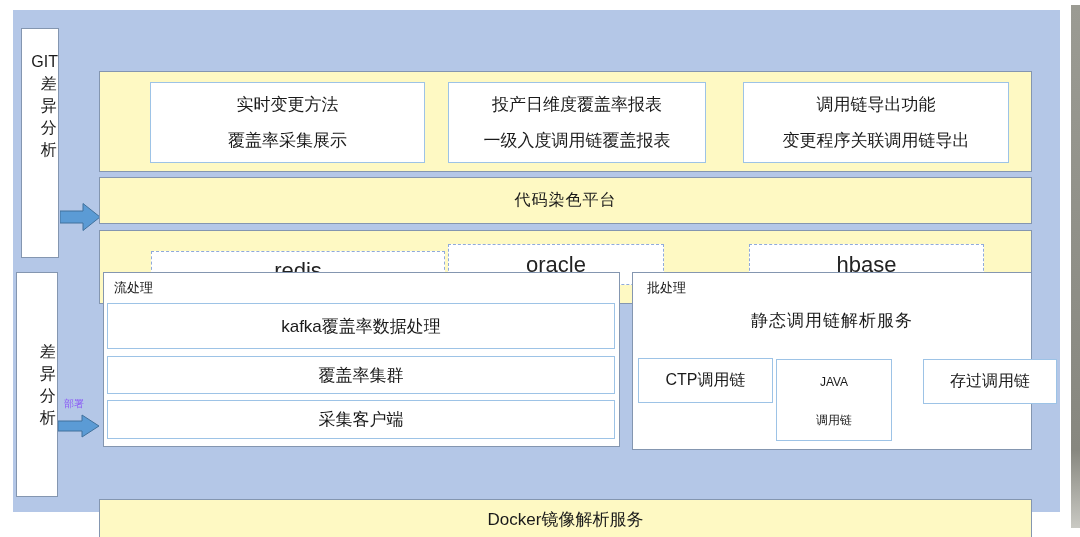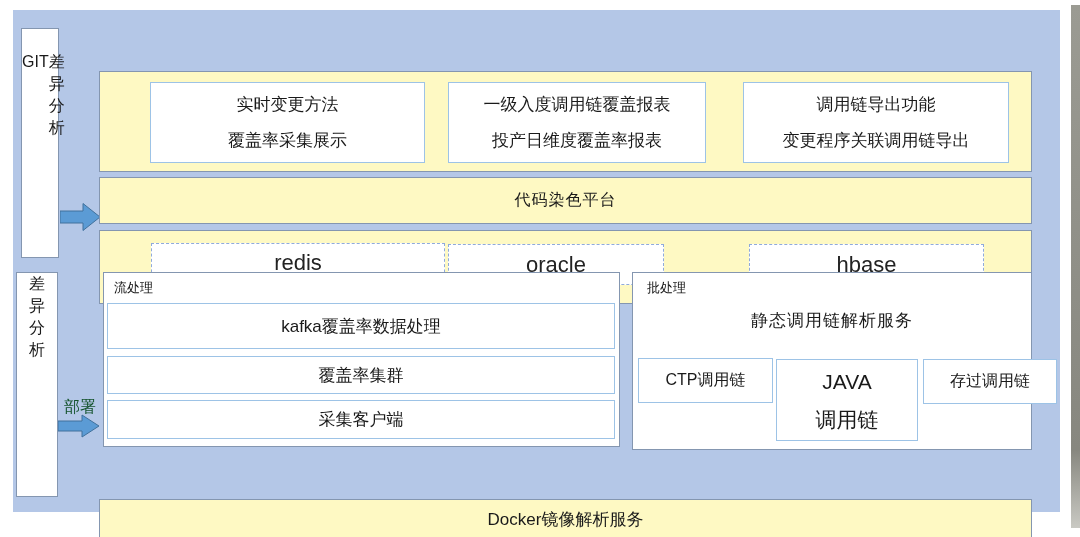--- a/index.html
+++ b/index.html
@@ -26,36 +26,36 @@
     position:absolute;background:#ffffff;border:1.3px solid #9dc3e6;
     box-sizing:border-box;text-align:center;
   }
   .dashbox{
     position:absolute;background:#ffffff;border:1.4px dashed #8faadc;
     box-sizing:border-box;display:flex;align-items:center;justify-content:center;
     font-size:22px;color:#222;
   }
   .sidebar{
     position:absolute;background:#ffffff;border:1.5px solid #8496b0;
-    box-sizing:border-box;display:flex;flex-direction:row;align-items:flex-start;
+    box-sizing:border-box;display:flex;flex-direction:column;align-items:flex-end;
     font-size:16px;line-height:22px;letter-spacing:0;
   }
   .sidebar .vchars{width:1.15em;word-break:break-all;text-align:center;}
   .twoline{font-size:17px;line-height:36px;padding-top:4px;}
   .container-box{
     position:absolute;background:#ffffff;border:1.5px solid #8496b0;
     box-sizing:border-box;
   }
   .corner-label{position:absolute;left:10px;top:6px;font-size:13px;color:#111;}
   .inner-row{
     position:absolute;display:flex;align-items:center;justify-content:center;
     font-size:17px;
   }
   .arrow{position:absolute;}
-  .tiny-label{position:absolute;font-size:16px;color:#14532d;}
+  .tiny-label{position:absolute;font-size:10px;color:#8b5cf6;}
   .center-title{
     position:absolute;width:100%;text-align:center;font-size:17px;letter-spacing:1px;
   }
 </style>
 </head>
 <body>
 
 <div class="canvas"></div>
 <div class="page-shadow"></div>
 
@@ -67,35 +67,35 @@
 <svg class="arrow" style="left:60px;top:201px;" width="41" height="32" viewBox="0 0 41 32">
   <polygon points="0,10 23,10 23,2.5 40,16 23,29.5 23,22 0,22" fill="#5b9bd5" stroke="#41719c" stroke-width="1"></polygon>
 </svg>
 
 <div class="band" style="left:99px;top:27px;width:933px;height:101px;">
   <div class="litebox twoline" style="left:50px;top:10px;width:275px;height:81px;">
     <div>实时变更方法</div>
     <div>覆盖率采集展示</div>
   </div>
   <div class="litebox twoline" style="left:348px;top:10px;width:258px;height:81px;">
+    <div>投产日维度覆盖率报表</div>
     <div>一级入度调用链覆盖报表</div>
-    <div>投产日维度覆盖率报表</div>
   </div>
   <div class="litebox twoline" style="left:643px;top:10px;width:266px;height:81px;">
     <div>调用链导出功能</div>
     <div>变更程序关联调用链导出</div>
   </div>
 </div>
 
 <div class="band" style="left:99px;top:133px;width:933px;height:47px;font-size:16px;letter-spacing:1px;">
   <span>代码染色平台</span>
 </div>
 
 <div class="band" style="left:99px;top:186px;width:933px;height:74px;">
-  <div class="dashbox" style="left:51px;top:12px;width:294px;height:40px;text-align:center;">
+  <div class="dashbox" style="left:51px;top:20px;width:294px;height:40px;text-align:center;">
     <span>redis</span>
   </div>
   <div class="dashbox" style="left:348px;top:13px;width:216px;height:41px;">
     <span>oracle</span>
   </div>
   <div class="dashbox" style="left:649px;top:13px;width:235px;height:41px;">
     <span>hbase</span>
   </div>
 </div>
 
@@ -121,21 +121,21 @@
     <span>覆盖率集群</span>
   </div>
 </div>
 
 <div class="container-box" style="left:632px;top:272px;width:400px;height:178px;">
   <div class="corner-label" style="left:14px;">批处理</div>
   <div class="center-title" style="top:36px;">静态调用链解析服务</div>
   <div class="litebox inner-row" style="left:5px;top:85px;width:135px;height:45px;font-size:16px;">
     <span>CTP调用链</span>
   </div>
-  <div class="litebox" style="left:143px;top:86px;width:142px;height:82px;font-size:21px;line-height:38px;padding-top:3px;">
+  <div class="litebox" style="left:143px;top:86px;width:116px;height:82px;font-size:12px;line-height:38px;padding-top:3px;">
     <div>JAVA</div>
     <div>调用链</div>
   </div>
   <div class="litebox inner-row" style="left:266px;top:86px;width:134px;height:45px;font-size:16px;margin-left:24px;">
     <span>存过调用链</span>
   </div>
 </div>
 
 <div class="band" style="left:99px;top:455px;width:933px;height:41px;font-size:17px;">
   <span>Docker镜像解析服务</span>

